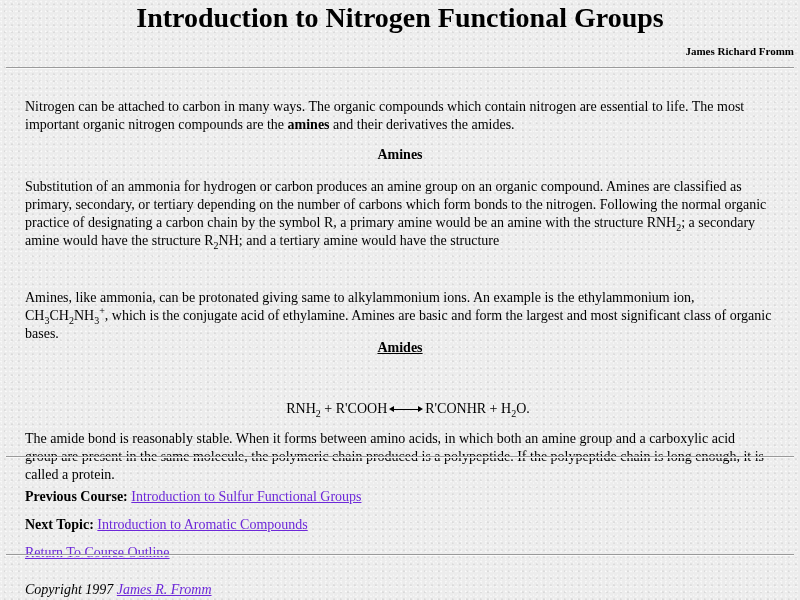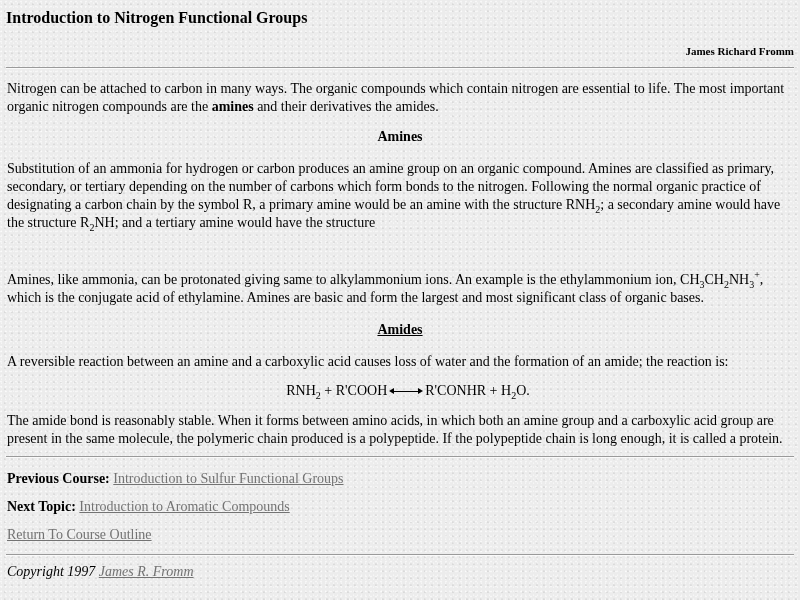--- a/index.html
+++ b/index.html
@@ -12,35 +12,35 @@
       radial-gradient(circle at 40% 80%, rgba(255,255,255,0.5) 0.5px, transparent 1px);
     background-size: 5px 5px, 7px 7px, 4px 4px;
     font-family: "Liberation Serif", serif;
     font-size: 14px;
     color: #000;
     position: relative;
   }
   .page { padding: 0 6px; }
   h1 {
     font-family: "Liberation Serif", serif;
-    font-size: 16px; font-weight: bold; text-align: left;
+    font-size: 28px; font-weight: bold; text-align: center;
     margin: 0; padding-top: 7px; height: 30px; line-height: 22px;
   }
   .author {
     font-size: 11px; font-weight: bold; text-align: right;
     margin: 0; padding-top: 8px; height: 18px;
   }
   hr {
     border: none; border-top: 1px solid #9a9a9a; border-bottom: 1px solid #fafafa;
     margin: 0;
   }
-  p { margin: 0; line-height: 18px; }
+  p { margin: 18px; line-height: 18px; }
   .sec-title { text-align: center; font-weight: bold; }
   sub, sup { font-size: 10px; line-height: 0; }
-  a { color: #737373; text-decoration: underline; }
+  a { color: #6d28d9; text-decoration: underline; }
   .eq { text-align: center; }
   .arrow { display: inline-block; width: 34px; height: 10px; position: relative; vertical-align: middle; margin: 0 2px; }
   .arrow::before { content: ""; position: absolute; left: 3px; right: 3px; top: 4px; border-top: 1px solid #000; }
   .arrow .lh { position: absolute; left: 0; top: 1px; width: 0; height: 0; border-top: 3.5px solid transparent; border-bottom: 3.5px solid transparent; border-right: 5px solid #000; }
   .arrow .rh { position: absolute; right: 0; top: 1px; width: 0; height: 0; border-top: 3.5px solid transparent; border-bottom: 3.5px solid transparent; border-left: 5px solid #000; }
   .copyright { font-style: italic; }
 </style>
 </head>
 <body>
 
@@ -66,23 +66,20 @@
 
 
   <div style="position:absolute; left:7px; right:6px; top:271px;">
     <p><span>Amines, like ammonia, can be protonated giving same to alkylammonium ions. An example is the ethylammonium ion, CH</span><sub>3</sub><span>CH</span><sub>2</sub><span>NH</span><sub>3</sub><sup>+</sup><span>, which is the conjugate acid of ethylamine. Amines are basic and form the largest and most significant class of organic bases.</span></p>
   </div>
 
   <div style="position:absolute; left:6px; right:6px; top:321px;text-decoration:underline;">
     <p class="sec-title">Amides</p>
   </div>
 
-  <div style="position:absolute; left:7px; right:6px; top:353px;">
-    <p>A reversible reaction between an amine and a carboxylic acid causes loss of water and the formation of an amide; the reaction is:</p>
-  </div>
 
   <div style="position:absolute; left:22px; right:6px; top:382px;">
     <p class="eq"><span>RNH</span><sub>2</sub><span> + R'COOH</span><span class="arrow"><span class="lh"></span><span class="rh"></span></span><span>R'CONHR + H</span><sub>2</sub><span>O.</span></p>
   </div>
 
   <div style="position:absolute; left:7px; right:14px; top:412px;">
     <p>The amide bond is reasonably stable. When it forms between amino acids, in which both an amine group and a carboxylic acid group are present in the same molecule, the polymeric chain produced is a polypeptide. If the polypeptide chain is long enough, it is called a protein.</p>
   </div>
 
   <div style="position:absolute; left:6px; right:6px; top:456px;">

